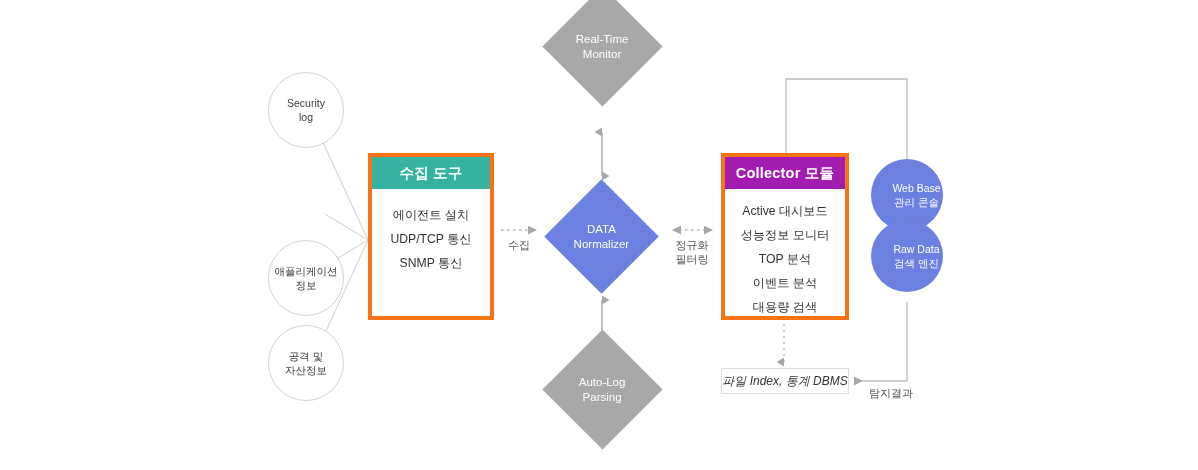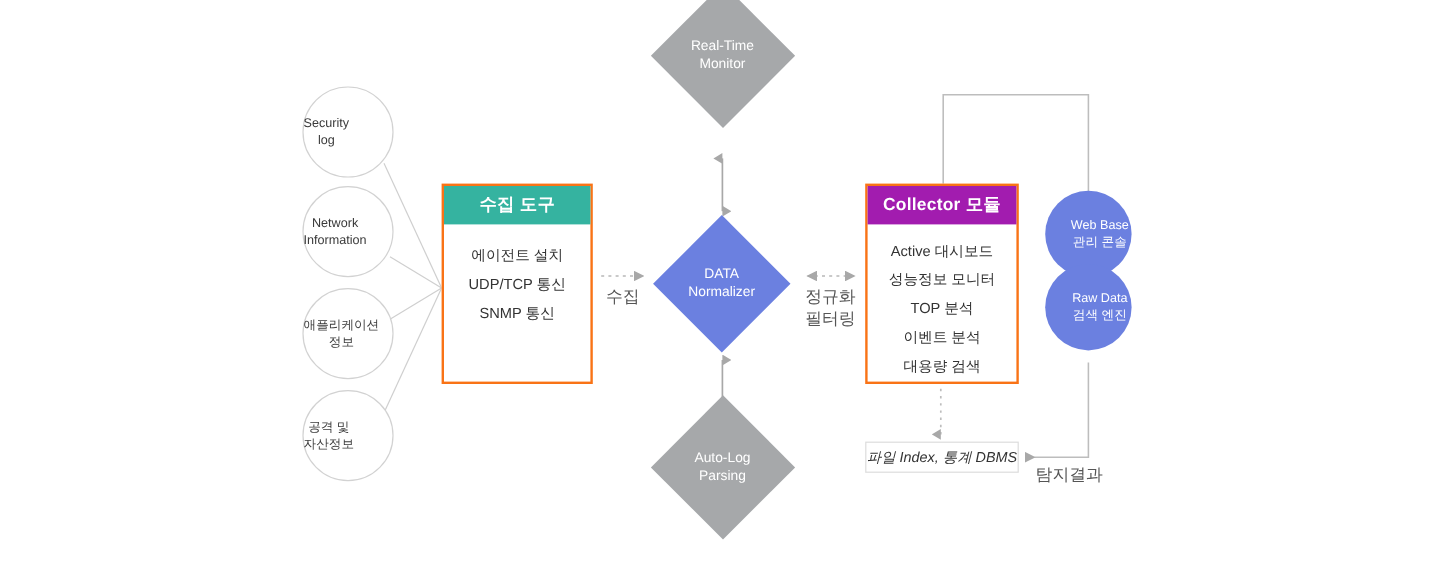--- a/index.html
+++ b/index.html
@@ -29,35 +29,36 @@
   
   .src-circle {
     position: absolute;
     width: 76px;
     height: 76px;
     border-radius: 50%;
     border: 1px solid #d2d2d2;
     background: #ffffff;
     display: flex;
     align-items: center;
-    justify-content: flex-start;
+    justify-content: center;
     text-align: center;
     font-size: 10.5px;
     line-height: 1.35;
     color: #3a3a3a;
     box-sizing: border-box;
     z-index: 4;
+    margin-left: 16px;
   }
   .src-circle span { display: block; white-space: pre-line; }
 
   
   .panel {
     position: absolute;
     background: #ffffff;
-    border: 2px solid #f97316;
+    border: 4px solid #f97316;
     box-sizing: border-box;
     z-index: 4;
   }
   .panel-head {
     font-size: 14.5px;
     font-weight: bold;
     color: #ffffff;
     text-align: center;
     line-height: 32px;
     height: 32px;
@@ -120,21 +121,21 @@
     color: #333333;
     box-sizing: border-box;
     z-index: 4;
     white-space: nowrap;
     font-style: italic;
   }
 
   
   .edge-label {
     position: absolute;
-    font-size: 14px;
+    font-size: 11px;
     color: #555555;
     text-align: center;
     line-height: 1.3;
     white-space: pre-line;
     z-index: 6;
   }
 </style>
 </head>
 <body>
 
@@ -192,24 +193,20 @@
     </g>
 
     <g stroke="#bdbdbd" stroke-width="1.3" fill="none">
       <path d="M907,208 L907,252"></path>
     </g>
   </svg>
 
   <div class="src-circle" style="left:252px; top:72px;">
     <span>Security
 log</span>
-  </div>
-  <div class="src-circle" style="left:252px; top:155px;">
-    <span>Network
-Information</span>
   </div>
   <div class="src-circle" style="left:252px; top:240px;">
     <span>애플리케이션
 정보</span>
   </div>
   <div class="src-circle" style="left:252px; top:325px;">
     <span>공격 및
 자산정보</span>
   </div>
 

